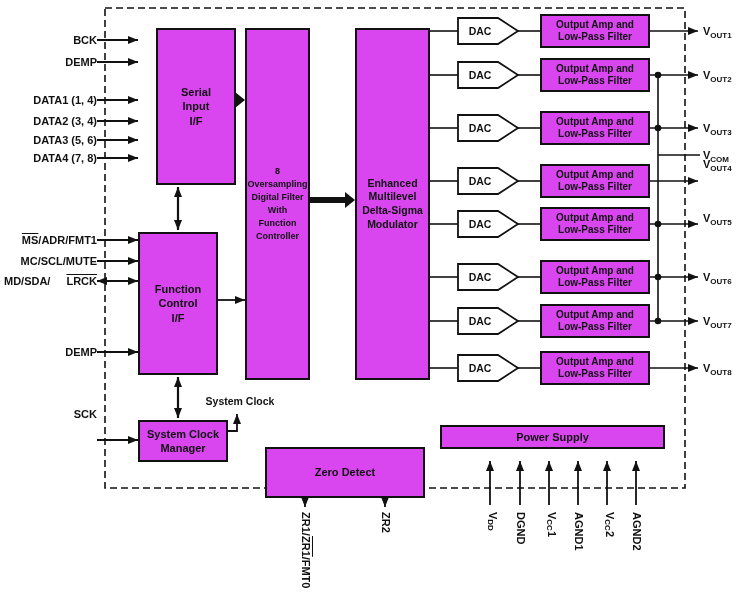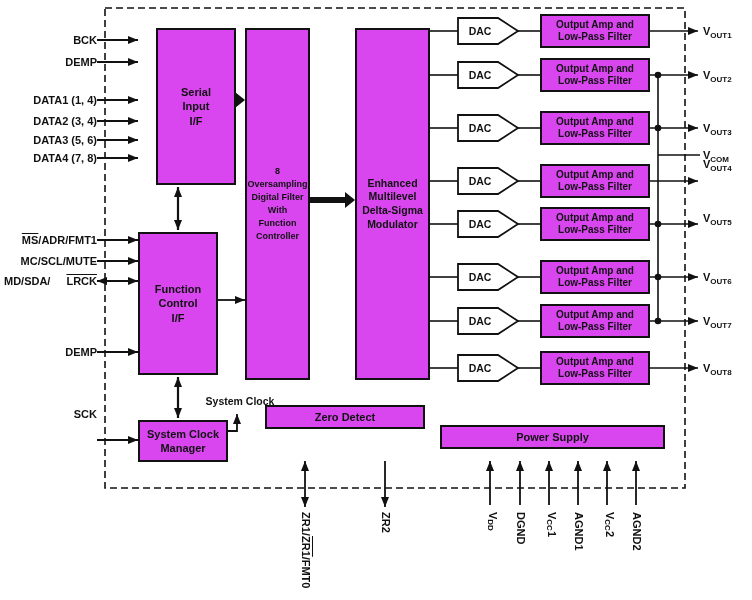--- a/index.html
+++ b/index.html
@@ -147,21 +147,21 @@
   <div class="box filter" style="left:245px;top:28px;width:65px;height:352px">8
 Oversampling
 Digital Filter
 With
 Function
 Controller</div>
   <div class="box mod" style="left:355px;top:28px;width:75px;height:352px">Enhanced
 Multilevel
 Delta-Sigma
 Modulator</div>
-  <div class="box" style="left:265px;top:405px;width:160px;height:24px">Zero Detect</div>
+  <div class="box" style="left:265px;top:447px;width:160px;height:51px">Zero Detect</div>
   <div class="box" style="left:440px;top:425px;width:225px;height:24px">Power Supply</div>
 
   <div class="daclbl" style="top:23px">DAC</div>
   <div class="daclbl" style="top:67px">DAC</div>
   <div class="daclbl" style="top:120px">DAC</div>
   <div class="daclbl" style="top:173px">DAC</div>
   <div class="daclbl" style="top:216px">DAC</div>
   <div class="daclbl" style="top:269px">DAC</div>
   <div class="daclbl" style="top:313px">DAC</div>
   <div class="daclbl" style="top:360px">DAC</div>

